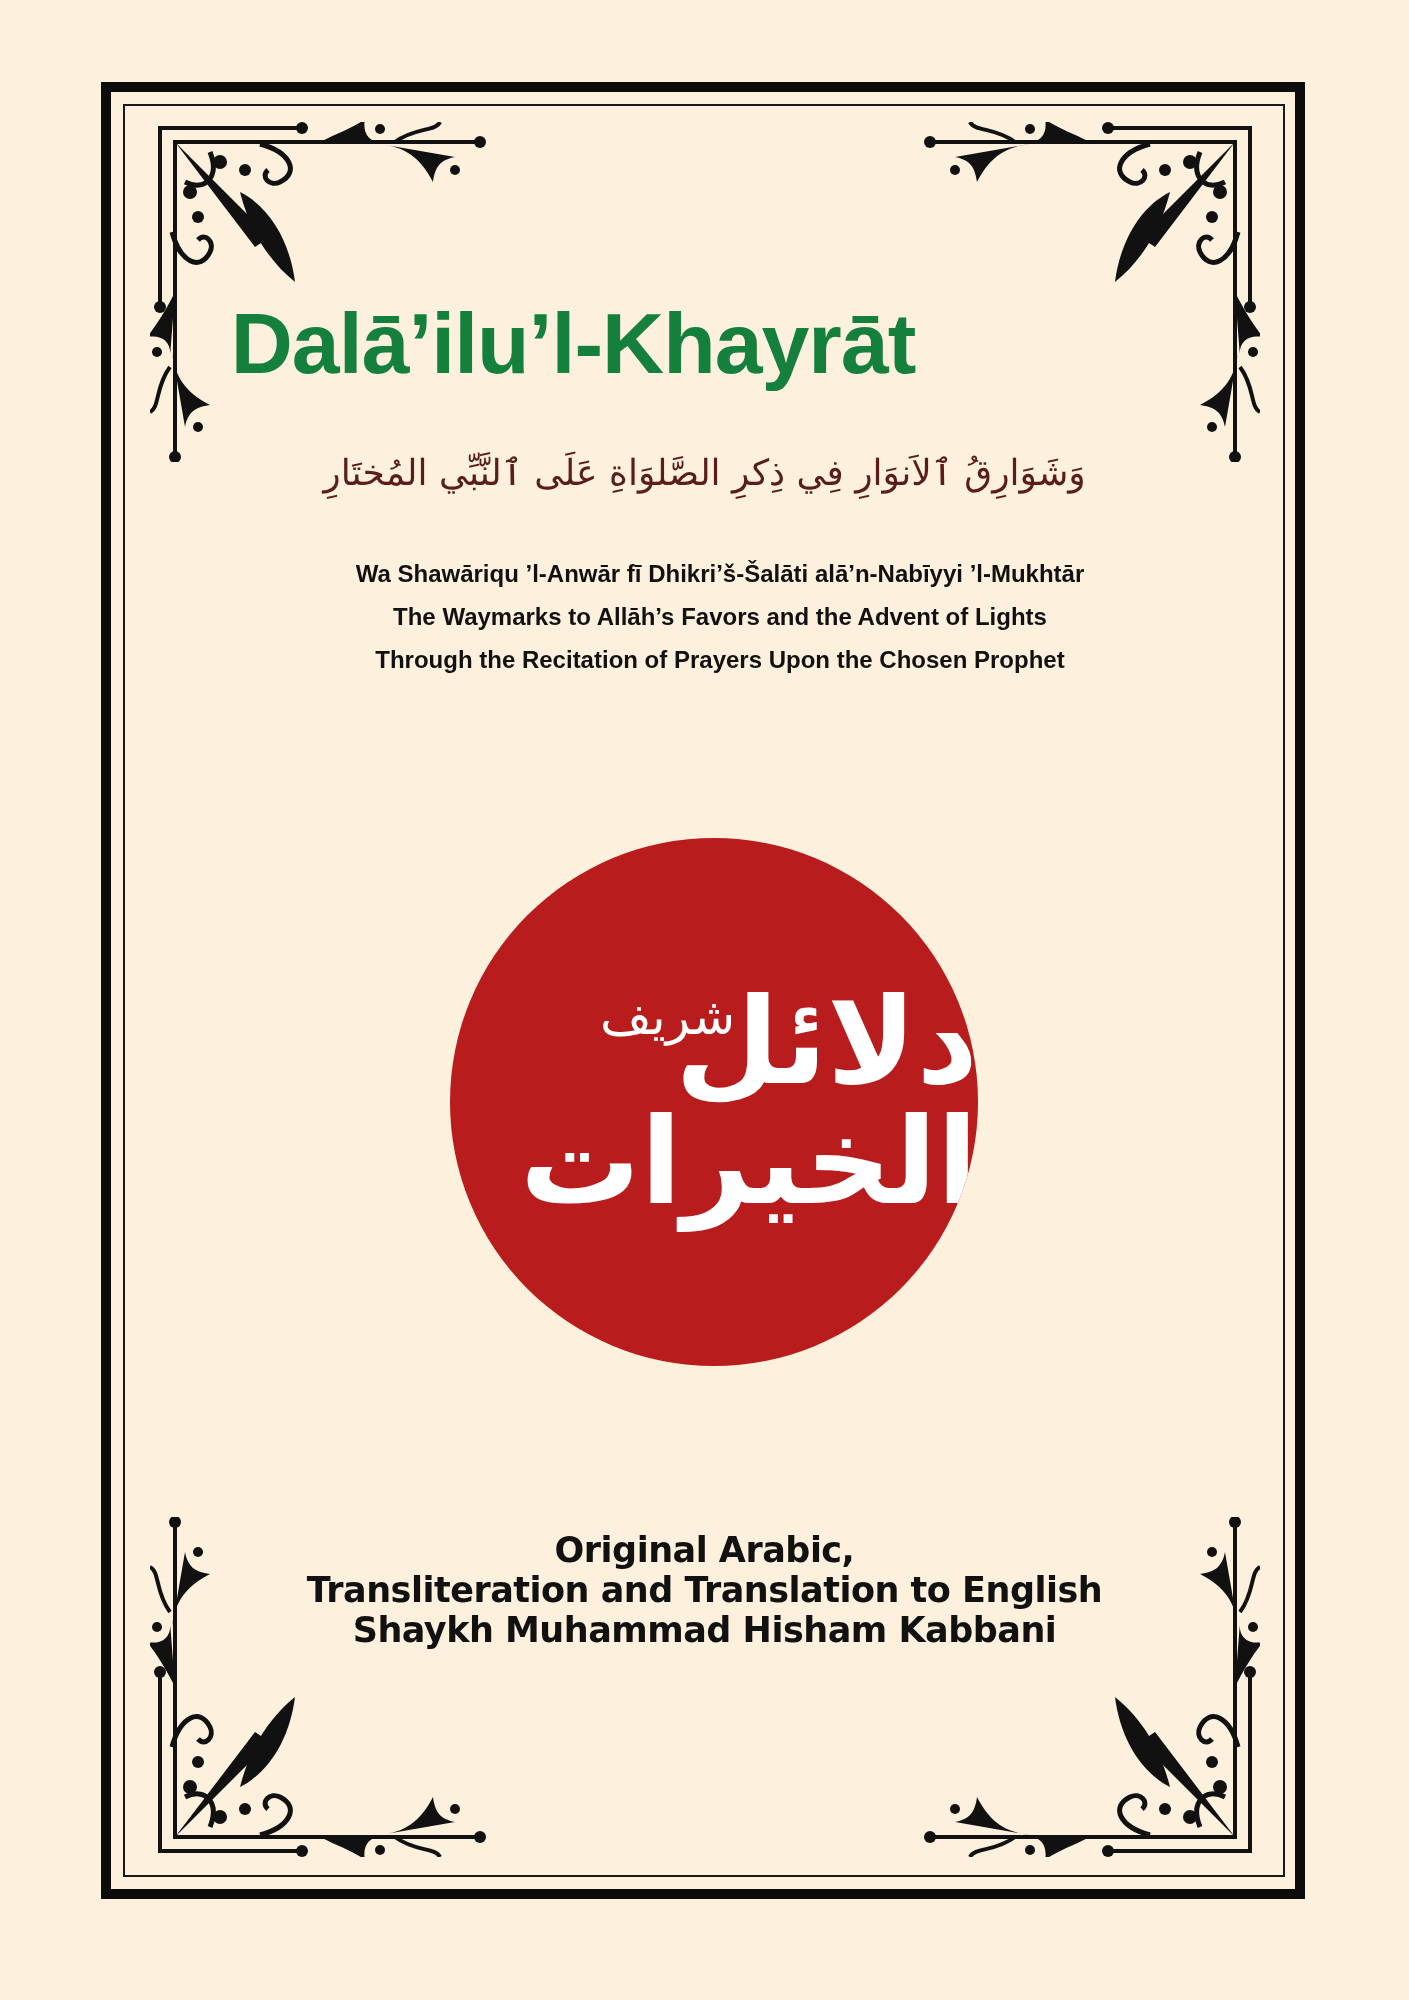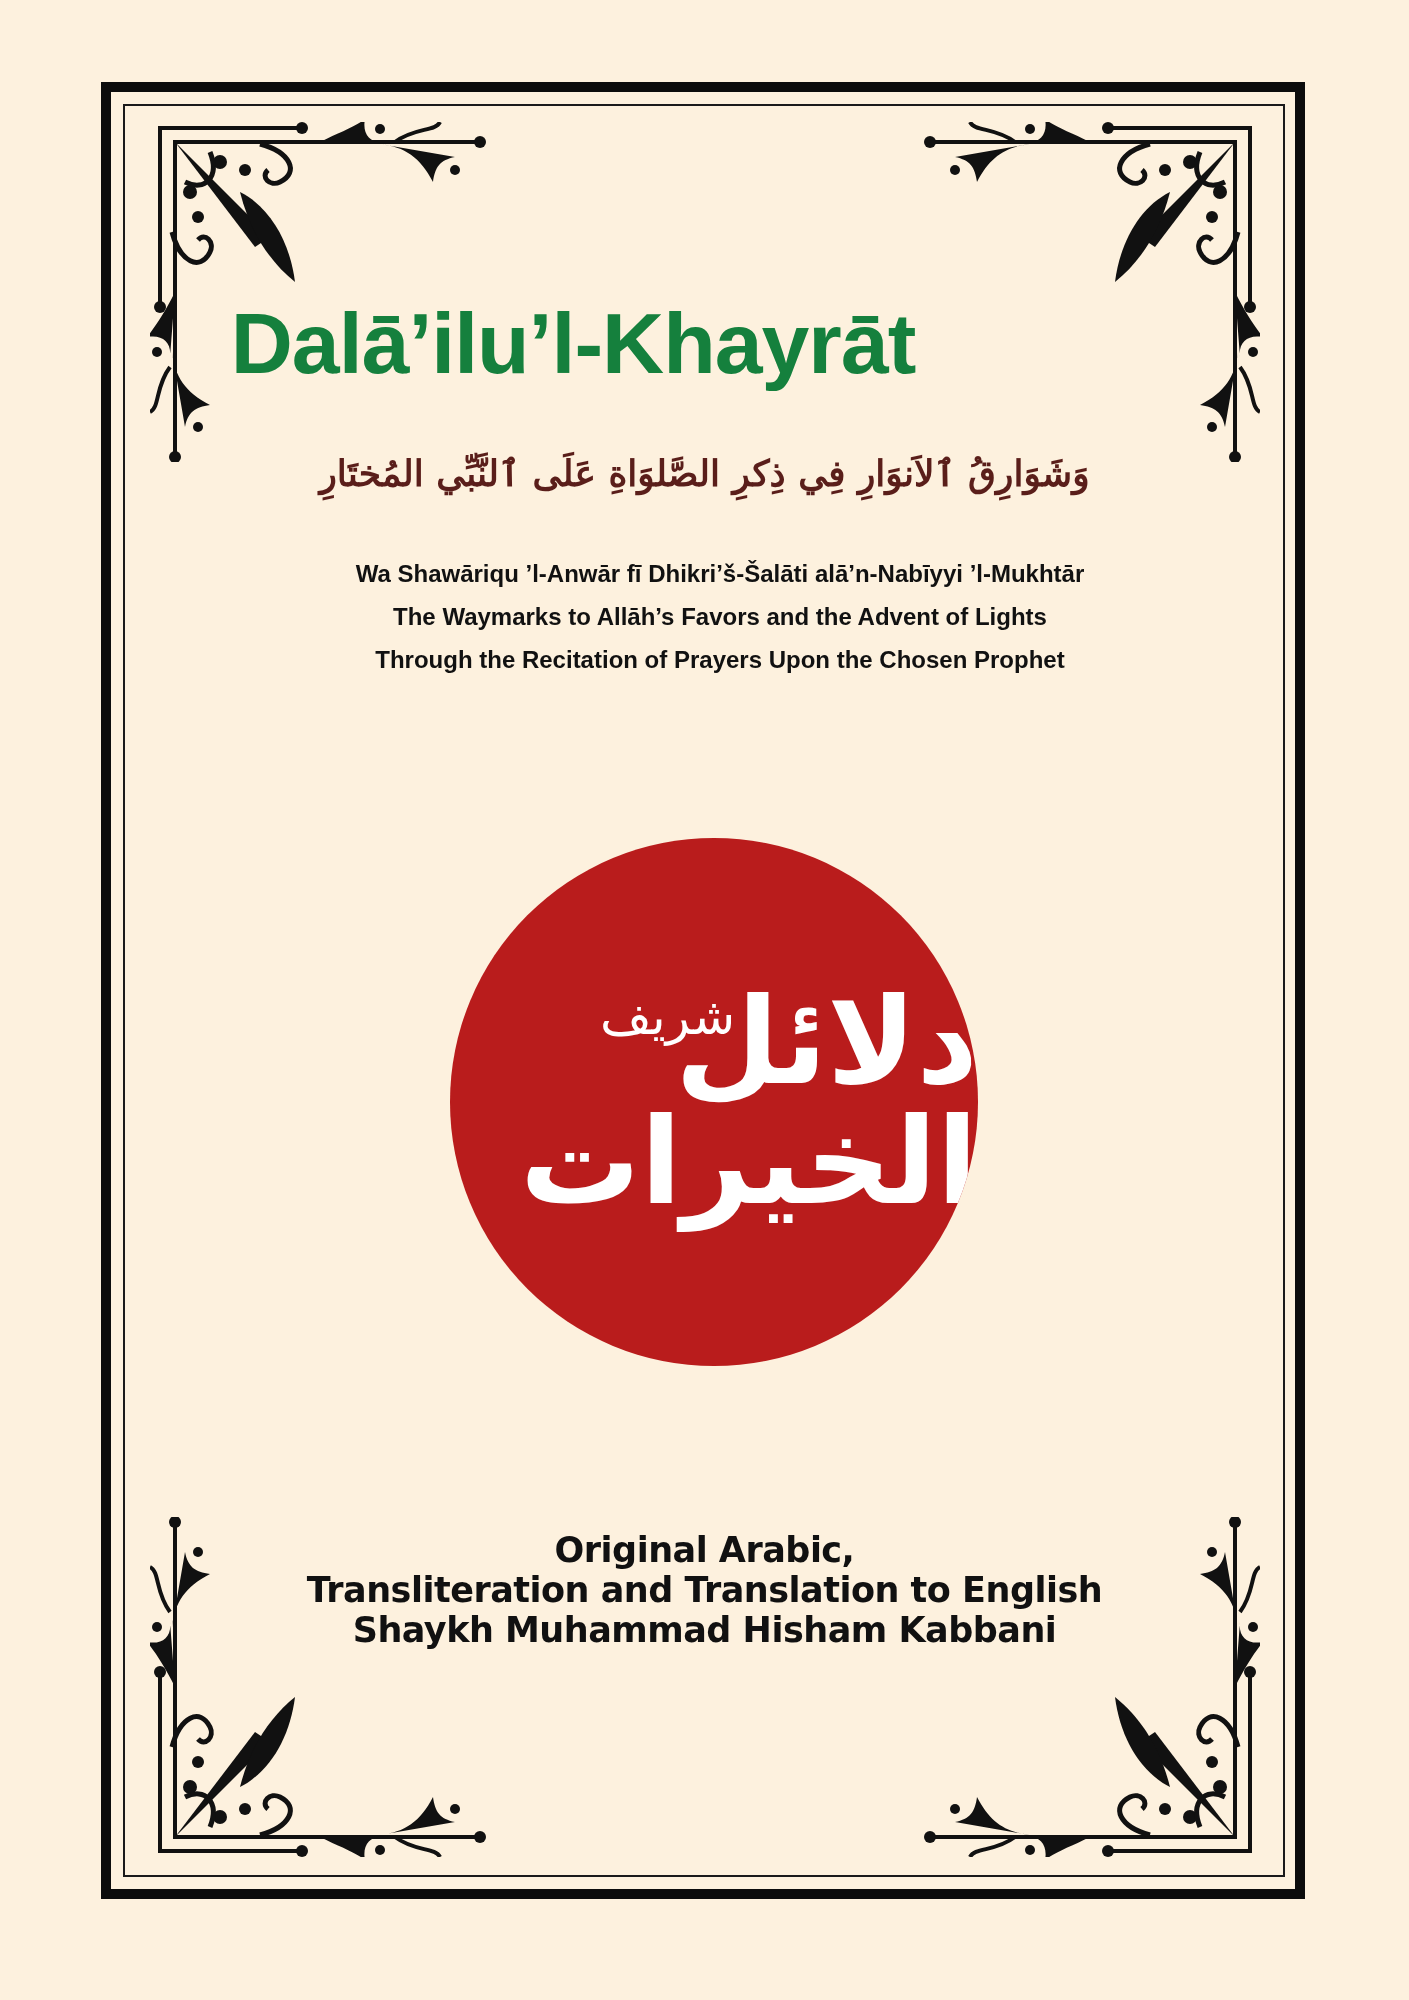--- a/index.html
+++ b/index.html
@@ -22,21 +22,21 @@
   .corner.bl { left:150px; top:1517px; transform:scaleY(-1); }
   .corner.br { left:920px; top:1517px; transform:scale(-1,-1); }
 
   .title {
     position:absolute; left:0; width:1146px; top:300px; text-align:center;
     font-family:"Liberation Sans", sans-serif; font-weight:bold; font-size:86px;
     letter-spacing:-1px; color:#15803d; line-height:1;
   }
   .arabic-subtitle {
     position:absolute; left:0; width:1409px; top:452px; text-align:center;
-    font-family:"DejaVu Serif", serif; font-size:36px; color:#5a1e1a; direction:rtl; font-weight:bold;
+    font-family:"DejaVu Serif", serif; font-size:36px; color:#5a1e1a; direction:rtl; font-weight:normal;
   }
   .subtitles {
     position:absolute; left:0; width:1409px; top:552px; text-align:center;
     font-family:"Liberation Sans", sans-serif; font-weight:bold; font-size:24px; color:#111;
   }
   .subtitles div { height:43px; line-height:43px;padding-left:31px; }
   .medallion {
     position:absolute; left:450px; top:838px; width:528px; height:528px; border-radius:50%;
     background:#b91c1c; overflow:hidden;
   }

